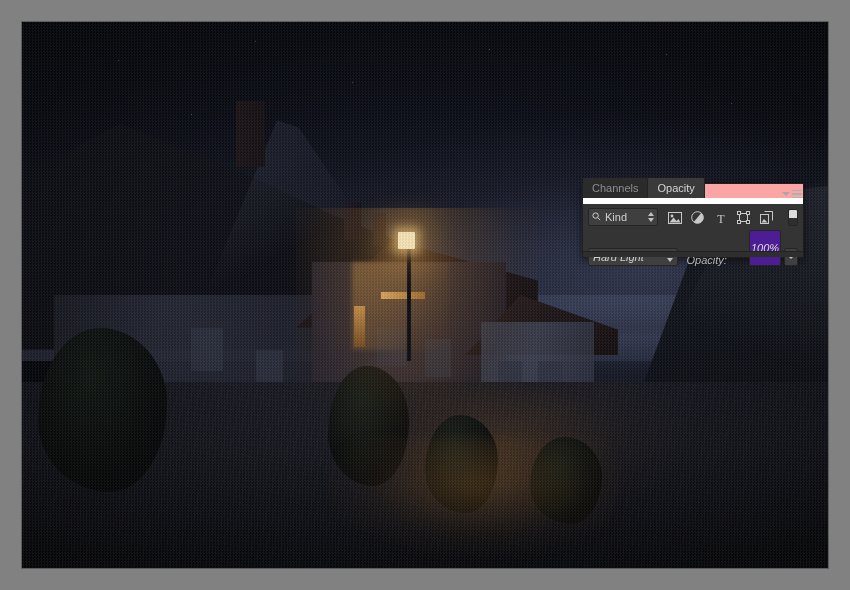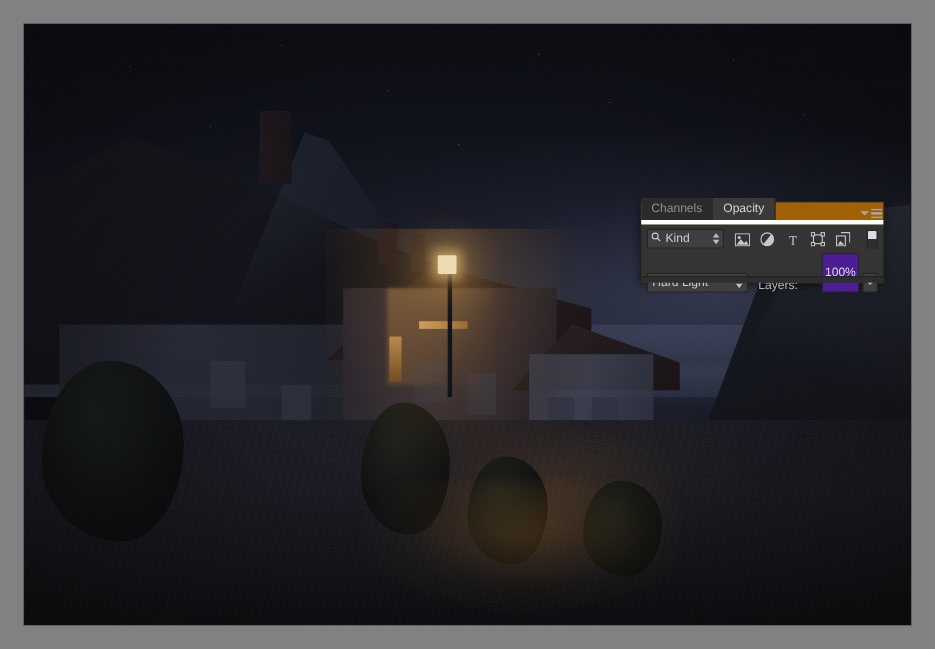--- a/index.html
+++ b/index.html
@@ -183,42 +183,42 @@
   }
 
   
   .ps-panel {
     position:absolute; left:582px; top:183px; width:222px; height:75px;
     background:#343434; border:1px solid #1f1f1f;
     box-shadow:0 2px 8px rgba(0,0,0,.55);
     font-size:11px; color:#b8b8b8; user-select:none;
   }
   .tab-bar {
-    display:flex; align-items:flex-end; height:20px; background:#a16207;
-    border-bottom:4px solid #ffffff; position:relative;
+    display:flex; align-items:flex-end; height:20px; background:#fca5a5;
+    border-bottom:6px solid #ffffff; position:relative;
   }
   .tab {
     height:20px; line-height:20px; padding:0 9px; font-size:11px;
     color:#8e8e8e; background:#2b2b2b; cursor:default;
     border-right:1px solid #232323;
   }
   .tab.active { background:#3a3a3a; color:#d4d4d4; }
   .panel-menu {
     position:absolute; right:5px; top:4px; width:16px; height:12px;
     display:flex; align-items:center; gap:2px; cursor:pointer;
   }
   .pm-tri {
     width:0;height:0;border-left:4px solid transparent;border-right:4px solid transparent;
     border-top:4px solid #a8a8a8;
   }
   .pm-lines { display:flex; flex-direction:column; gap:2px; }
   .pm-lines i { display:block; width:10px; height:1.5px; background:#b0b0b0; }
 
   .row { display:flex; align-items:flex-end; padding:4px 5px 0 5px; }
-  .row.second { padding-top:4px; }
+  .row.second { padding-top:4px;font-style:italic; }
 
   .kind-select {
     display:flex; align-items:center; width:72px; height:18px;
     background:#3f3f3f; border:1px solid #252525; border-radius:2px;
     padding:0 3px; color:#cfcfcf; font-size:11px; cursor:pointer;
   }
   .kind-select .mag { margin-right:4px; display:inline-block; }
   .kind-select .lbl { flex:1; }
   .stepper { display:flex; flex-direction:column; gap:2px; margin-left:2px; }
   .stepper .up { width:0;height:0;border-left:3px solid transparent;border-right:3px solid transparent;border-bottom:4px solid #c0c0c0; }
@@ -390,21 +390,21 @@
     </div>
 
     <div class="row second">
       <div class="blend-select">
         <span class="lbl">Hard Light</span>
         <span class="stepper">
             <i class="up"></i>
             <i class="dn"></i>
           </span>
       </div>
-      <span class="opacity-label">Layers:</span>
+      <span class="opacity-label">Opacity:</span>
       <div class="opacity-field">100%</div>
       <div class="opacity-drop">
         <span class="tri"></span>
       </div>
     </div>
 
     <div class="panel-clip-bottom"></div>
   </div>
 
 </div>

